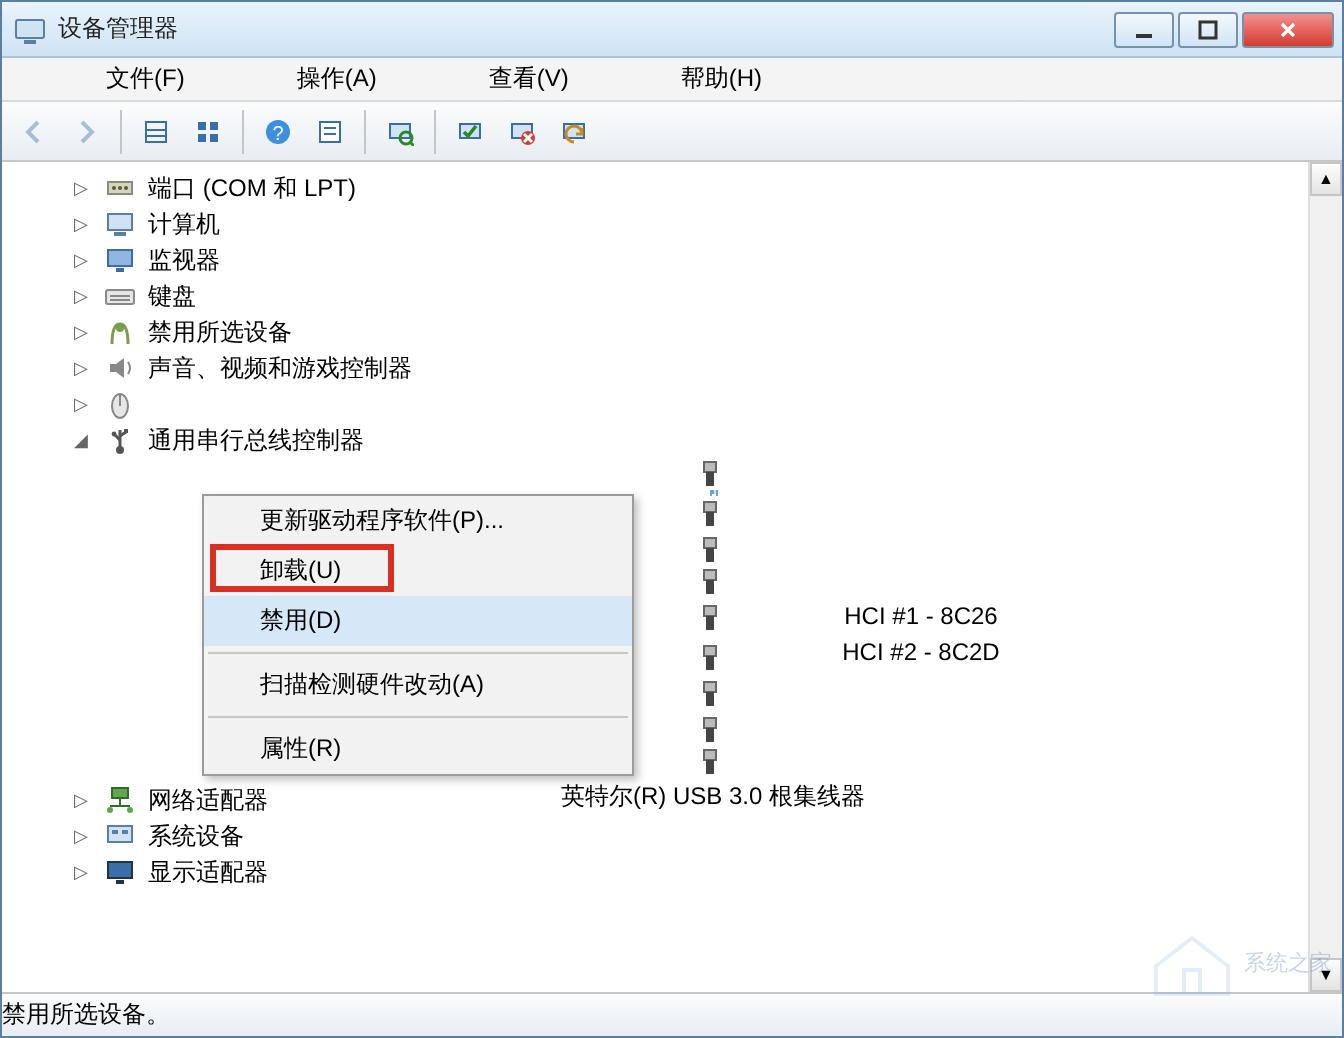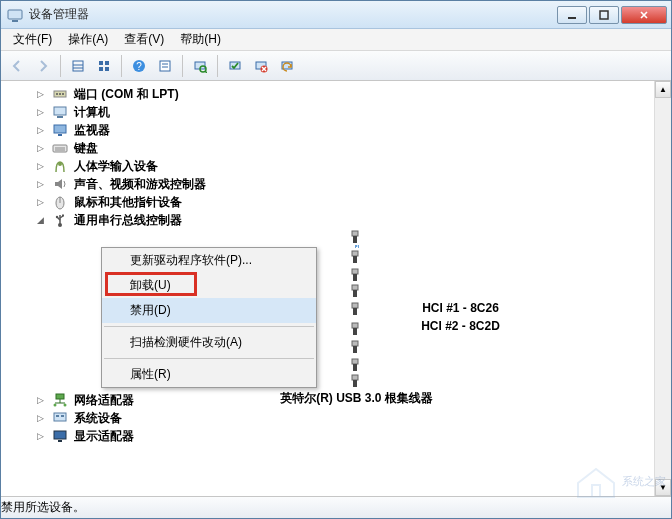--- a/index.html
+++ b/index.html
@@ -7,36 +7,36 @@
   .window { border: 1px solid #5a7fa3; width: 672px; height: 519px; display: flex; flex-direction: column; background: #fff; }
   .titlebar { height: 28px; background: linear-gradient(#eaf3fb, #cfe3f5); display: flex; align-items: center; padding: 0 4px 0 6px; border-bottom: 1px solid #a9c4de; }
   .title-icon { width: 16px; height: 16px; margin-right: 6px; }
   .title-text { flex: 1; color: #222; font-size: 12px; }
   .win-btns { display: flex; gap: 2px; }
   .win-btn { width: 30px; height: 18px; border: 1px solid #7792ab; border-radius: 2px; display: flex; align-items: center; justify-content: center; font-size: 10px; cursor: pointer; }
   .win-btn.min { background: linear-gradient(#f3f8fd,#d2e4f4); }
   .win-btn.max { background: linear-gradient(#f3f8fd,#d2e4f4); }
   .win-btn.close { background: linear-gradient(#f29090,#d43c2d); color:#fff; width: 46px; }
   .menubar { height: 22px; background: #f4f4f4; border-bottom: 1px solid #d9d9d9; display: flex; align-items: center; padding: 0 4px; }
-  .menu-item { padding: 2px 8px; cursor: pointer; }
+  .menu-item { padding: 2px 8px; cursor: pointer; margin-left: 40px; }
   .toolbar { height: 30px; background: linear-gradient(#fbfcfd,#e8edf3); border-bottom: 1px solid #c6c6c6; display: flex; align-items: center; padding: 0 4px; gap: 2px; }
   .tbtn { width: 24px; height: 24px; border: 1px solid transparent; display: flex; align-items: center; justify-content: center; cursor: pointer; border-radius: 2px; }
   .tsep { width:1px; height:22px; background:#c6c6c6; margin: 0 3px; }
   .content { flex: 1; display: flex; overflow: hidden; }
   .tree { flex:1; padding: 4px 4px 4px 6px; overflow-y: auto; position: relative; }
   .scrollbar { width:17px; background:#efefef; border-left:1px solid #ddd; display:flex; flex-direction:column; }
   .sb-btn { height:17px; background:linear-gradient(#fdfdfd,#e3e3e3); border:1px solid #c6c6c6; display:flex; align-items:center; justify-content:center; font-size:8px; cursor:pointer; }
   .sb-track { flex:1; background:#f0f0f0; }
   .statusbar { height: 22px; border-top: 1px solid #c6c6c6; background: linear-gradient(#fbfcfd,#e8edf3); display:flex; align-items:center; padding: 0 0; font-size:12px; }
   .node { display:flex; align-items:center; height:18px; line-height:18px; white-space:nowrap; }
   .indent1 { padding-left: 28px; }
   .indent2 { padding-left: 56px; flex-direction: column; }
   .expander { width:11px; height:11px; margin-right:6px; display:flex; align-items:center; justify-content:center; color:#666; font-size:9px; cursor:pointer; }
   .node-icon { width:16px; height:16px; margin-right:4px; display:flex; align-items:center; justify-content:center; }
-  .node-label { padding:0 2px;font-weight:bold; }
+  .node-label { padding:0 2px; }
   .node-label.selected { background:#cde6ff; border:1px dotted #6aa1d8; padding:0 1px; }
   
   .context-menu { position:absolute; background:#f2f2f2; border:1px solid #9b9b9b; box-shadow:2px 2px 4px rgba(0,0,0,.25); width:216px; z-index:10; }
   .ctx-item { padding:4px 10px 4px 28px; cursor:pointer; }
   .ctx-item:hover, .ctx-item.hover { background:#d6e7f7; }
   .ctx-sep { height:1px; background:#c6c6c6; margin:3px 2px; }
   .highlight { position:absolute; border:3px solid #d93024; z-index:12; pointer-events:none; }
   .watermark { position:absolute; right:6px; bottom:20px; opacity:.25; font-size:11px; color:#2b5da8; pointer-events:none; display:flex; align-items:center; gap:4px; }
   .house-svg { width:44px; height:36px; opacity:.7; }
   
@@ -201,41 +201,40 @@
           <span class="node-label">键盘</span>
         </div>
         <div class="node indent1">
           <span class="expander">▷</span>
           <span class="node-icon">
             <svg width="16" height="16" viewBox="0 0 16 16">
               <path d="M4 14 Q4 4 8 4 Q12 4 12 14" fill="none" stroke="#7a9e4f" stroke-width="1.5"></path>
               <circle cx="8" cy="6" r="2" fill="#7a9e4f"></circle>
             </svg>
           </span>
-          <span class="node-label">人体学输入设备</span>
+          <span class="node-label">禁用所选设备</span>
         </div>
         <div class="node indent1">
           <span class="expander">▷</span>
           <span class="node-icon">
             <svg width="16" height="16" viewBox="0 0 16 16">
               <path d="M3 6 L6 6 L10 3 L10 13 L6 10 L3 10 Z" fill="#888"></path>
               <path d="M12 5 Q14 8 12 11" fill="none" stroke="#888"></path>
             </svg>
           </span>
           <span class="node-label">声音、视频和游戏控制器</span>
         </div>
         <div class="node indent1">
           <span class="expander">▷</span>
           <span class="node-icon">
             <svg width="16" height="16" viewBox="0 0 16 16">
               <ellipse cx="8" cy="9" rx="4" ry="6" fill="#e6e6e6" stroke="#888"></ellipse>
               <line x1="8" y1="3" x2="8" y2="9" stroke="#888"></line>
             </svg>
           </span>
-          <span class="node-label">鼠标和其他指针设备</span>
         </div>
         <div class="node indent1">
           <span class="expander">◢</span>
           <span class="node-icon">
             <svg width="16" height="16" viewBox="0 0 16 16">
               <circle cx="8" cy="13" r="2" fill="#555"></circle>
               <line x1="8" y1="13" x2="8" y2="3" stroke="#555" stroke-width="1.5"></line>
               <path d="M8 8 L5 5 M8 6 L11 4" stroke="#555" stroke-width="1.5"></path>
               <circle cx="5" cy="5" r="1.2" fill="#555"></circle>
               <rect x="10" y="2.5" width="2" height="2" fill="#555"></rect>

